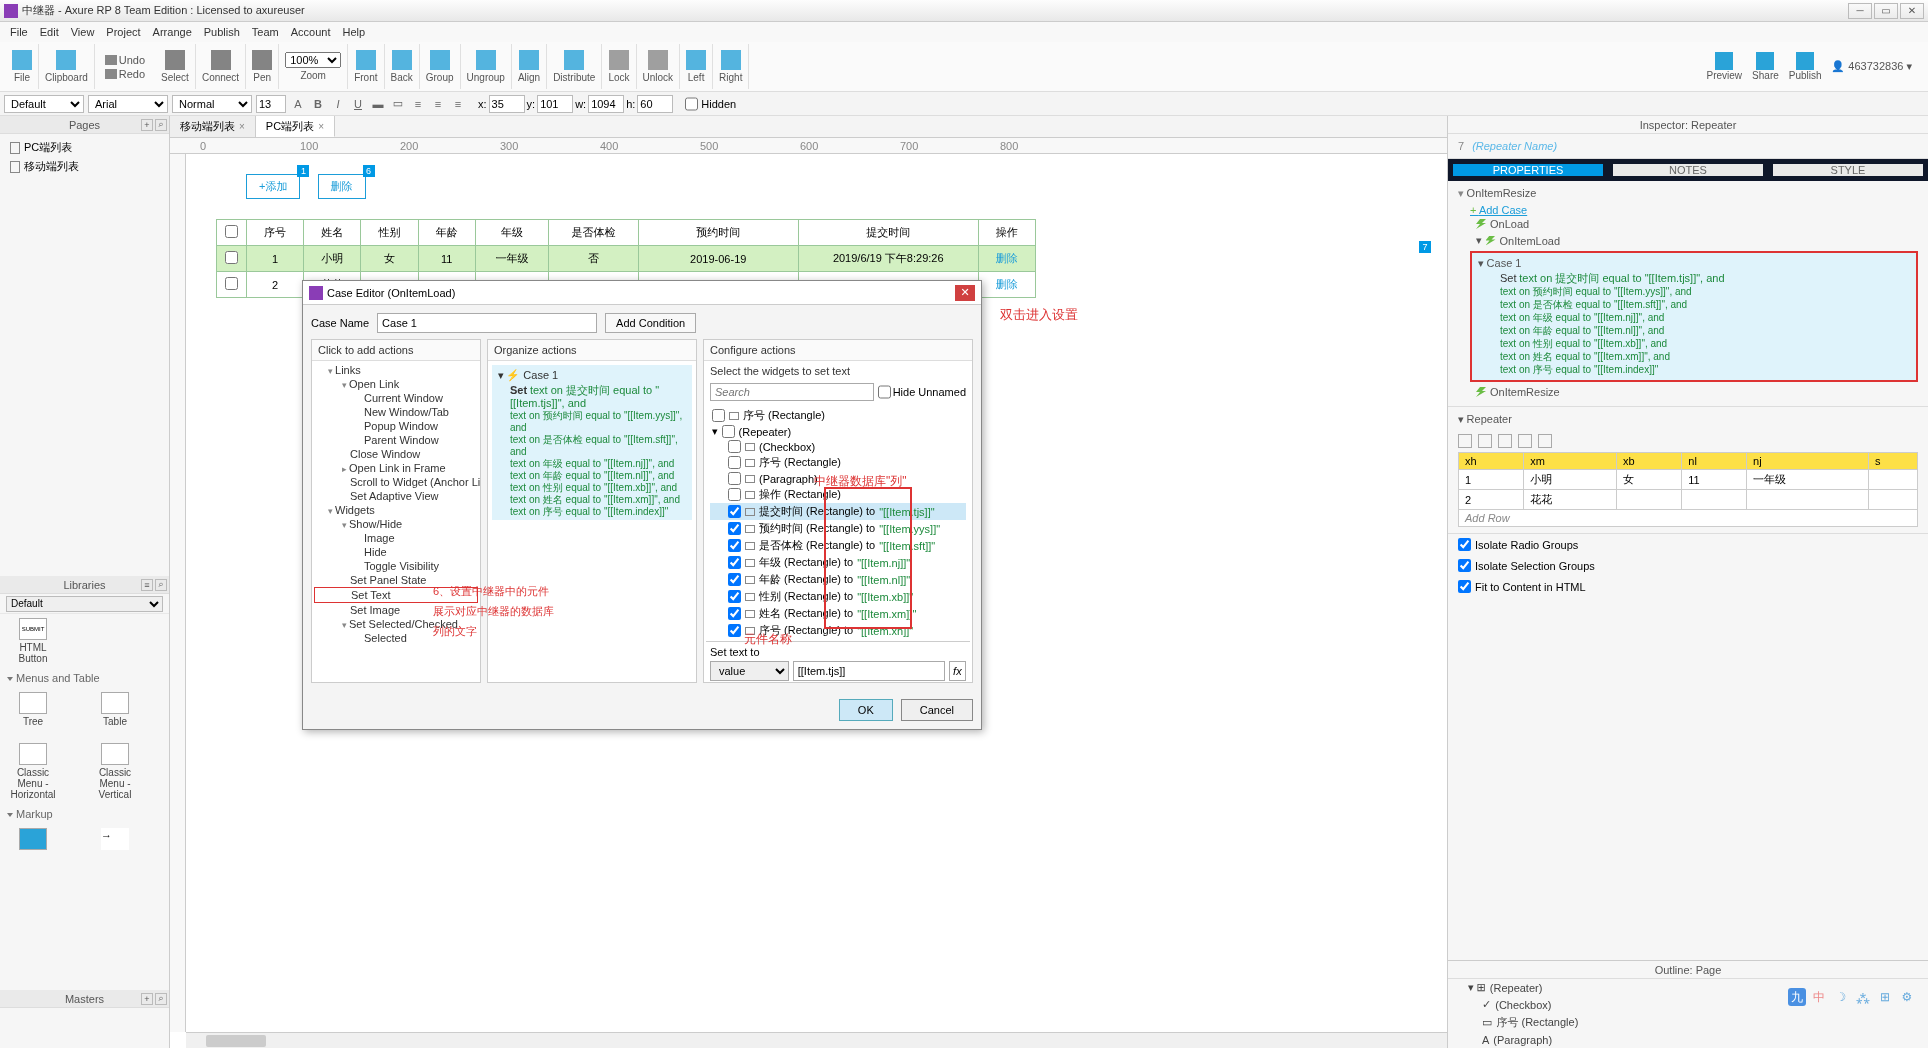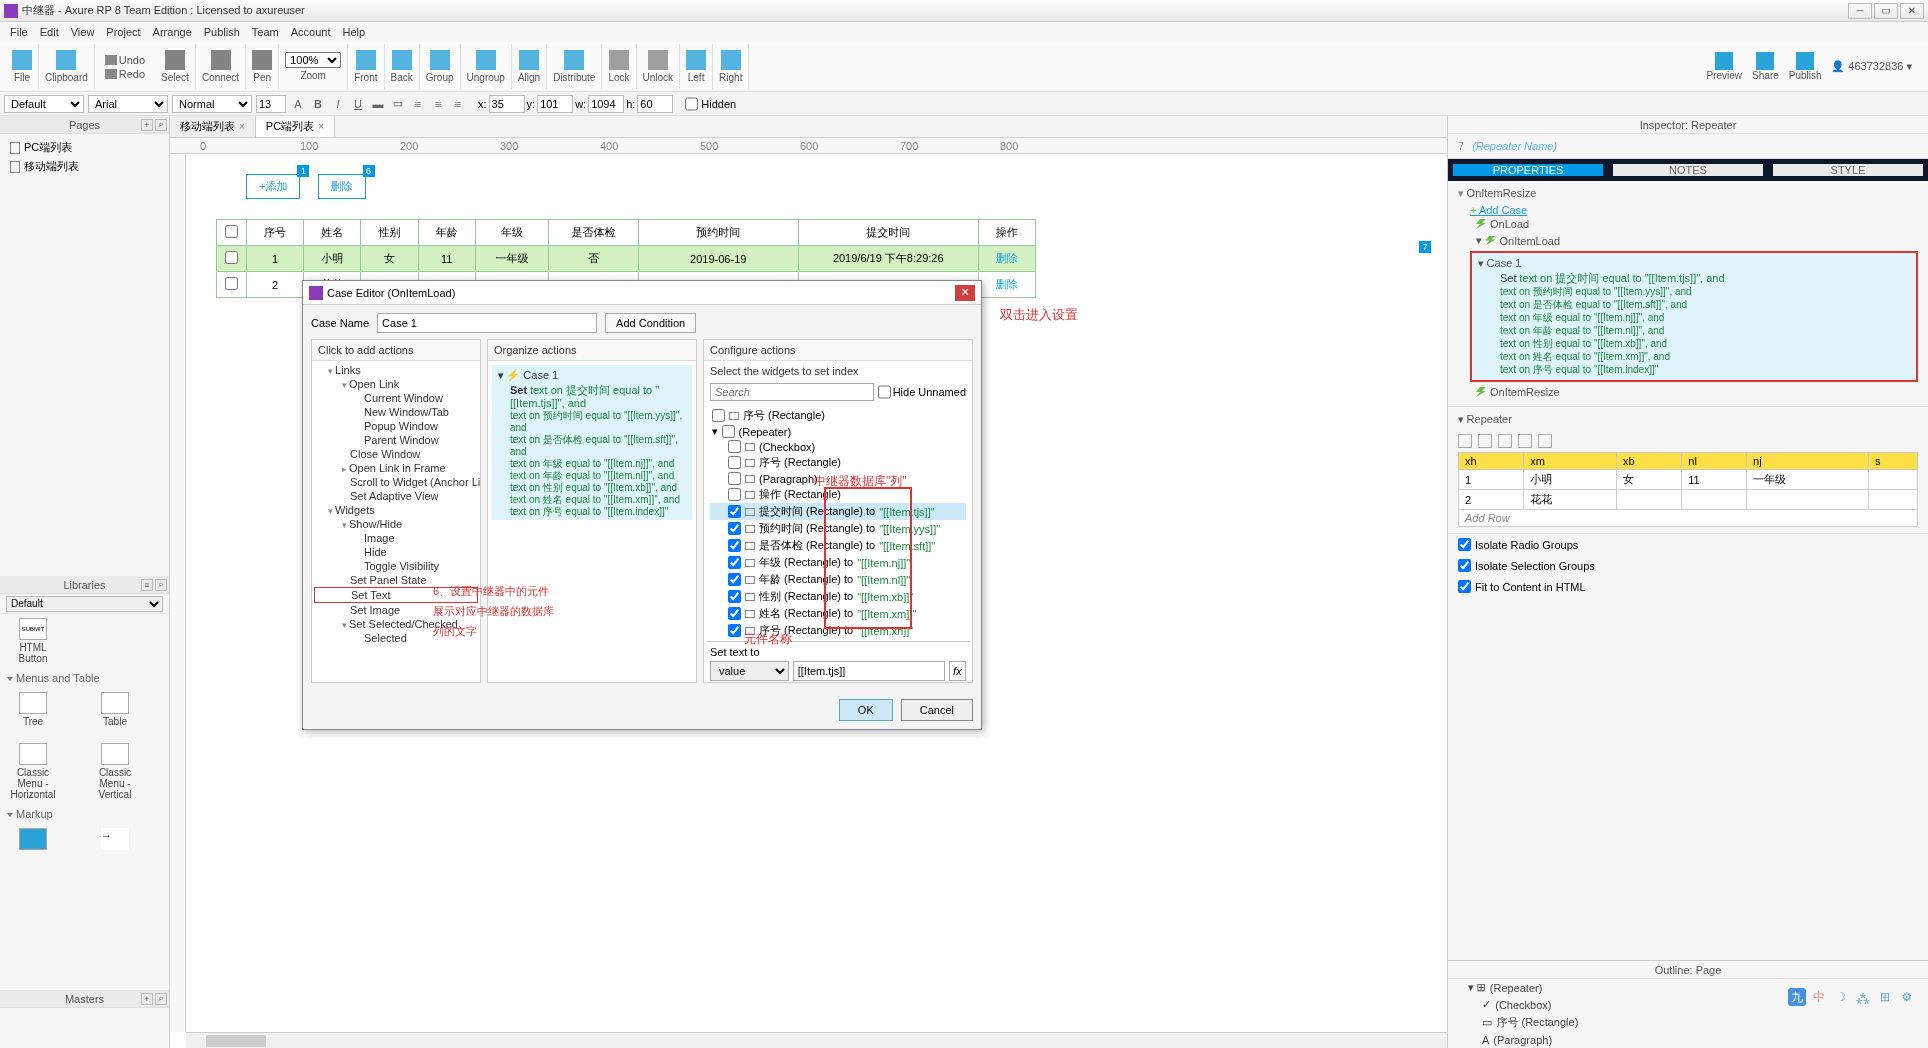--- a/index.html
+++ b/index.html
@@ -672,21 +672,21 @@
             <div class="ln">text on 性别 equal to "[[Item.xb]]", and</div>
             <div class="ln">text on 姓名 equal to "[[Item.xm]]", and</div>
             <div class="ln">text on 序号 equal to "[[Item.index]]"</div>
           </div>
         </div>
       </div>
 
       <div class="dlg-col" style="flex:1; position:relative;">
         <div class="hdr">Configure actions</div>
         <div class="body" style="display:flex;flex-direction:column;">
-          <div style="padding:2px 4px;color:#333;">Select the widgets to set index</div>
+          <div style="padding:2px 4px;color:#333;">Select the widgets to set text</div>
           <div class="cfg-search">
             <input placeholder="Search" style="">
             <label>
                 <input type="checkbox" style="">
                 <span>Hide Unnamed</span>
               </label>
           </div>
           <div class="widget-list" style="position:relative;">
             <div class="wli">
                 <input type="checkbox" style="">

